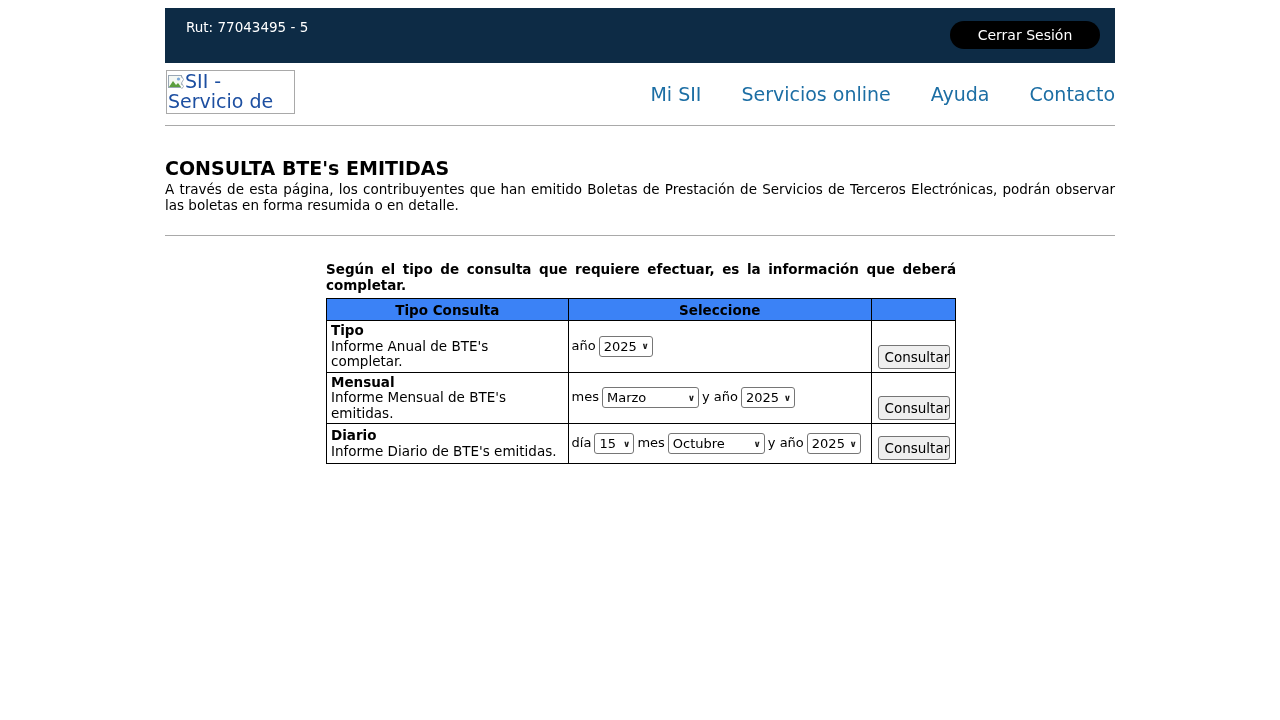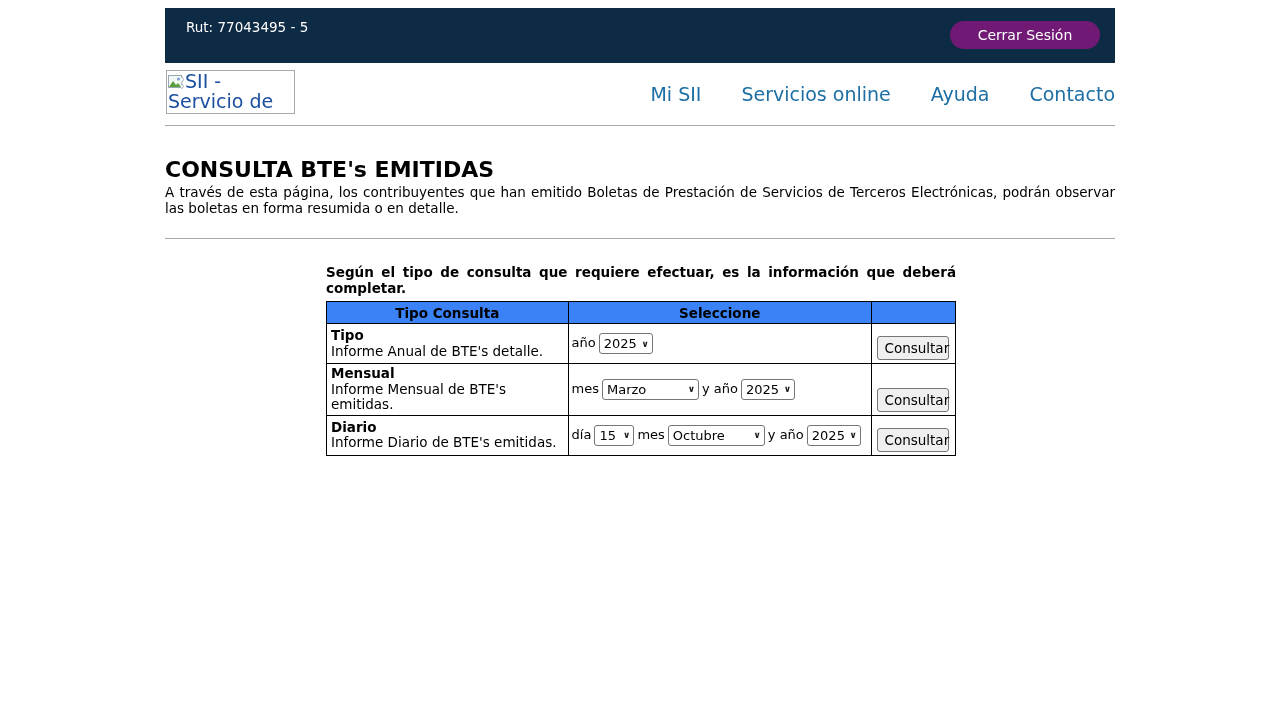--- a/index.html
+++ b/index.html
@@ -15,21 +15,21 @@
   .topbar {
     margin-top: 8px; height: 55px; background: #0d2b45; position: relative;
   }
   .rut {
     position: absolute; left: 21px; top: 11px;
     color: #ffffff; font-size: 13.5px;
   }
   .logout-btn {
     position: absolute; right: 15px; top: 13px;
     width: 150px; height: 28px; border: none; border-radius: 14px;
-    background: #701a75; color: #ffffff; font-size: 14px;
+    background: #000000; color: #ffffff; font-size: 14px;
     font-family: inherit; cursor: pointer;
   }
 
   
   .brandrow { height: 62px; position: relative; }
   .logo-box {
     position: absolute; left: 1px; top: 7px;
     width: 129px; height: 44px; border: 1px solid #a9a9a9;
     overflow: hidden; text-decoration: none;
     color: #1d4fa1; font-size: 19px; line-height: 20px;
@@ -42,21 +42,21 @@
   }
   .mainnav a {
     color: #1c6ea4; font-size: 19px; text-decoration: none; cursor: pointer;
     white-space: nowrap;
   }
   .divider {
     border: none; border-top: 1px solid #a9a9a9; margin: 0; height: 0;
   }
 
   
-  .page-title { font-size: 22px; font-weight: bold; margin: 31px 0 3px 0; }
+  .page-title { font-size: 19px; font-weight: bold; margin: 31px 0 3px 0; }
   .intro-text {
     font-size: 13.5px; line-height: 15.5px; text-align: justify; margin: 0 0 22px 0;
   }
   .instruction {
     margin: 26px 0 5px 161px; width: 630px;
     font-weight: bold; font-size: 13.5px; line-height: 15.5px; text-align: justify;
   }
 
   
   table.consulta {
@@ -143,21 +143,21 @@
       <tr>
         <th>Tipo Consulta</th>
         <th>Seleccione</th>
         <th></th>
       </tr>
     </thead>
     <tbody>
       <tr>
         <td class="tipo">
           <span class="row-title">Tipo</span><br>
-          <span class="row-desc">Informe Anual de BTE's detalle.</span>
+          <span class="row-desc">Informe Anual de BTE's completar.</span>
         </td>
         <td class="sel-cell">
           <span>año</span><span class="sel w-year"><select><option selected="">2025</option></select><span class="chev">∨</span></span>
         </td>
         <td class="btn-cell">
           <button class="consultar-btn">Consultar</button>
         </td>
       </tr>
       <tr>
         <td class="tipo">

